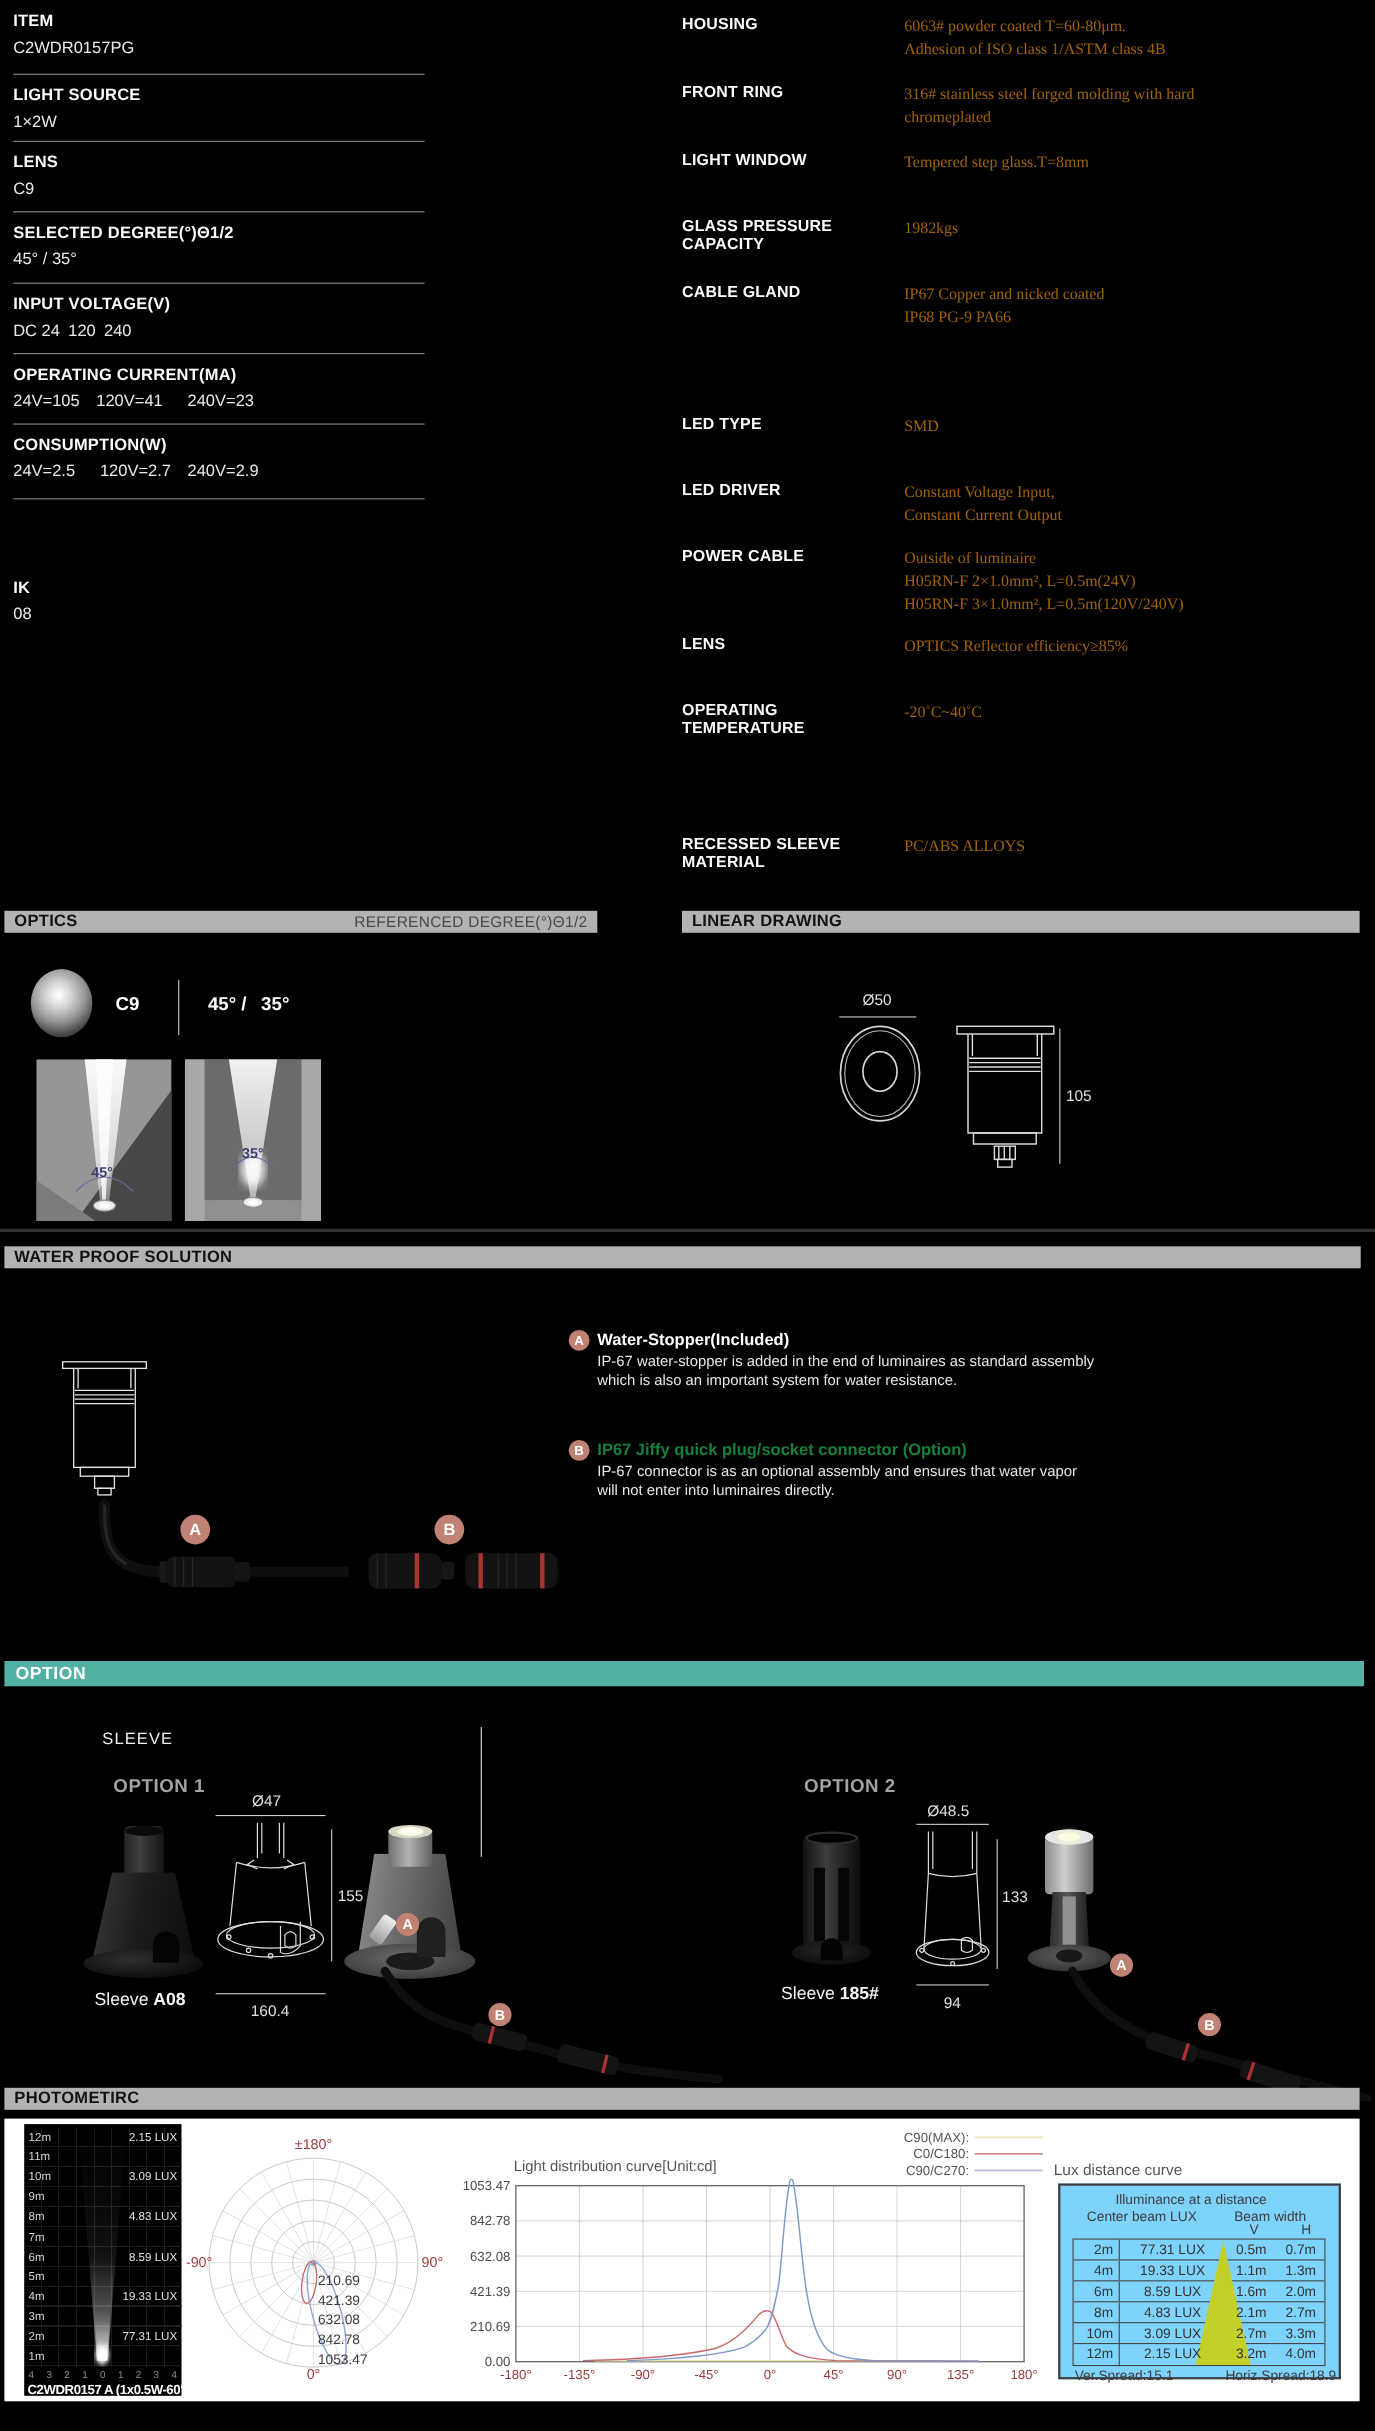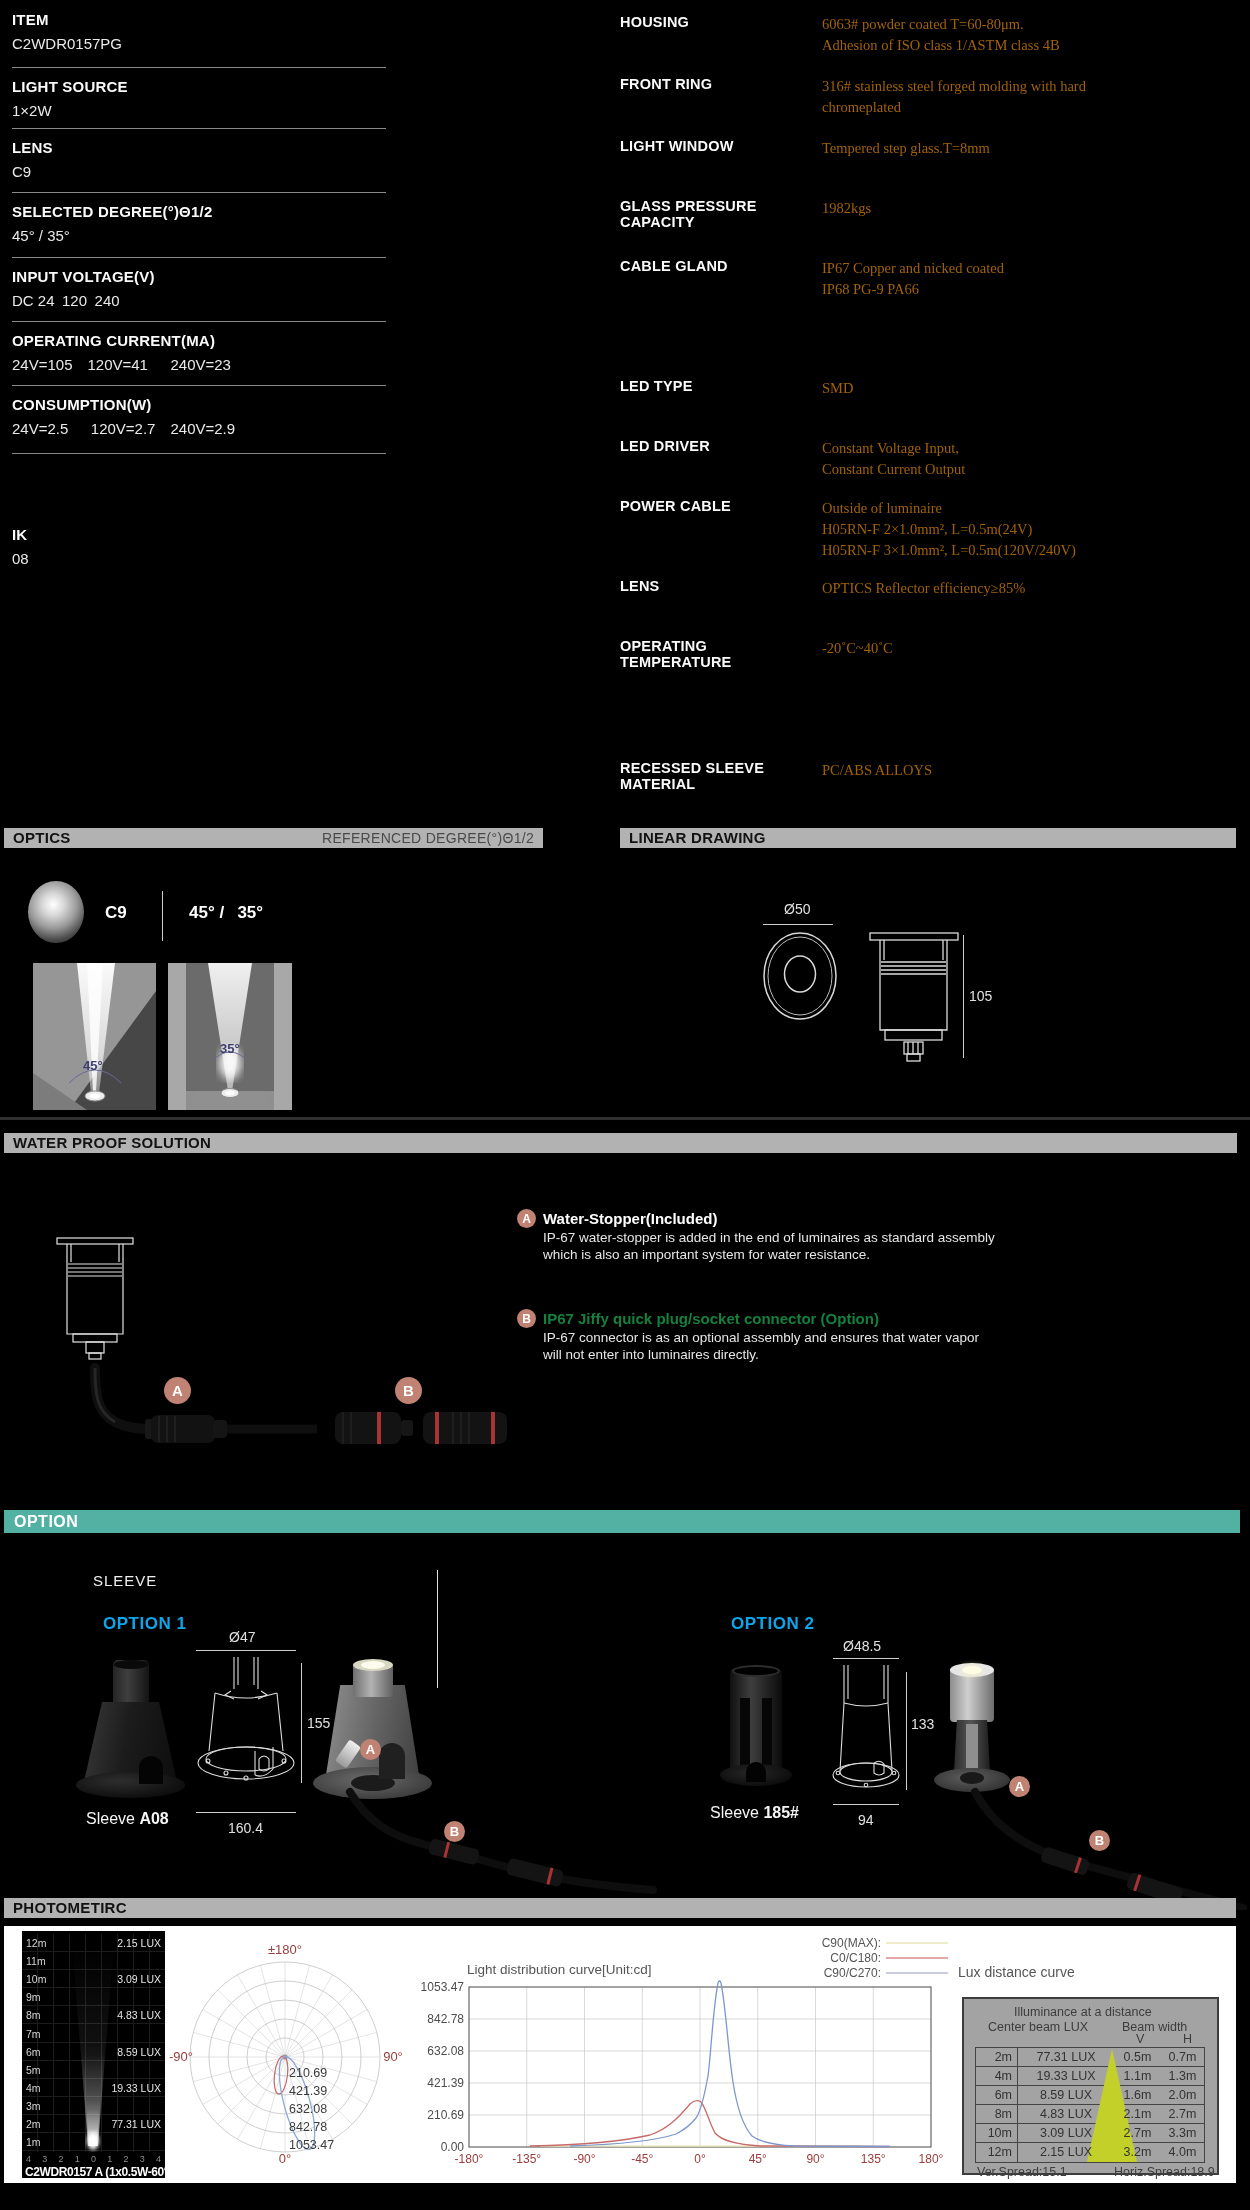--- a/index.html
+++ b/index.html
@@ -31,35 +31,35 @@
   .dimtxt{font-size:14px;color:#e0e0e0;}
   
   .badge{position:absolute;border-radius:50%;background:#c08272;color:#fff;font-weight:bold;
          display:flex;align-items:center;justify-content:center;}
   .badge.lg{width:27px;height:27px;font-size:15px;}
   .badge.sm{width:19px;height:19px;font-size:12px;}
   .badge.xs{width:21px;height:21px;font-size:13px;}
   .wp-h{font-weight:bold;font-size:15px;color:#fff;}
   .wp-h.teal{color:#15803d;}
   .wp-t{font-size:13.5px;color:#e6e6e6;line-height:17px;}
-  .tealtxt{font-weight:bold;font-size:17px;color:#0ea5e9;letter-spacing:.5px;}
+  .tealtxt{font-weight:bold;font-size:17px;color:#a3a3a3;letter-spacing:.5px;}
   
   .whitepanel{position:absolute;background:#ffffff;}
   .conebox{position:absolute;background:#000;}
   .conerows{position:absolute;left:0;top:3px;width:143px;height:218px;
      background-image:repeating-linear-gradient(to right,transparent 0 15px,#1c1c1c 15px 16px),
                       repeating-linear-gradient(to bottom,transparent 0 17.1px,#1c1c1c 17.1px 18.1px);}
   .conerow{height:18.1px;display:flex;justify-content:space-between;align-items:center;padding:0 4px;}
   .conerow .m{font-size:10.5px;color:#d6d6d6;}
   .conerow .lx{font-size:10.5px;color:#e4e4e4;}
   .conescale{position:absolute;left:4px;top:223px;width:135px;display:flex;justify-content:space-between;
      font-size:9px;color:#8d8d8d;}
   .conecap{position:absolute;left:3px;top:234px;width:140px;font-size:12px;font-weight:bold;color:#fff;
      letter-spacing:-0.4px;white-space:nowrap;}
-  .ltable{position:absolute;background:#a3a3a3;border:2px solid #3d3d3d;box-sizing:border-box;color:#333;margin-top:12px;}
+  .ltable{position:absolute;background:#7dd3fc;border:2px solid #3d3d3d;box-sizing:border-box;color:#333;}
   .ltable span{position:absolute;font-size:12.5px;color:#3d3d3d;white-space:nowrap;}
   .innertab{position:absolute;border:1px solid #444;box-sizing:border-box;}
   .innertab .trow{height:19.1px;border-bottom:1px solid #444;display:flex;position:relative;box-sizing:border-box;}
   .innertab .trow.last{border-bottom:none;}
   .c-d{width:42px;border-right:1px solid #444;text-align:right;padding-right:5px;box-sizing:border-box;
        font-size:12.5px;color:#333;line-height:18px;}
   .c-l{width:96px;text-align:center;font-size:12.5px;color:#333;line-height:18px;z-index:3;}
   .c-v{width:47px;text-align:center;font-size:12.5px;color:#333;line-height:18px;z-index:3;}
   .c-h{width:43px;text-align:center;font-size:12.5px;color:#333;line-height:18px;z-index:3;}
   .tri{position:absolute;background:#c3d02a;clip-path:polygon(50% 0,0 100%,100% 100%);z-index:2;}

